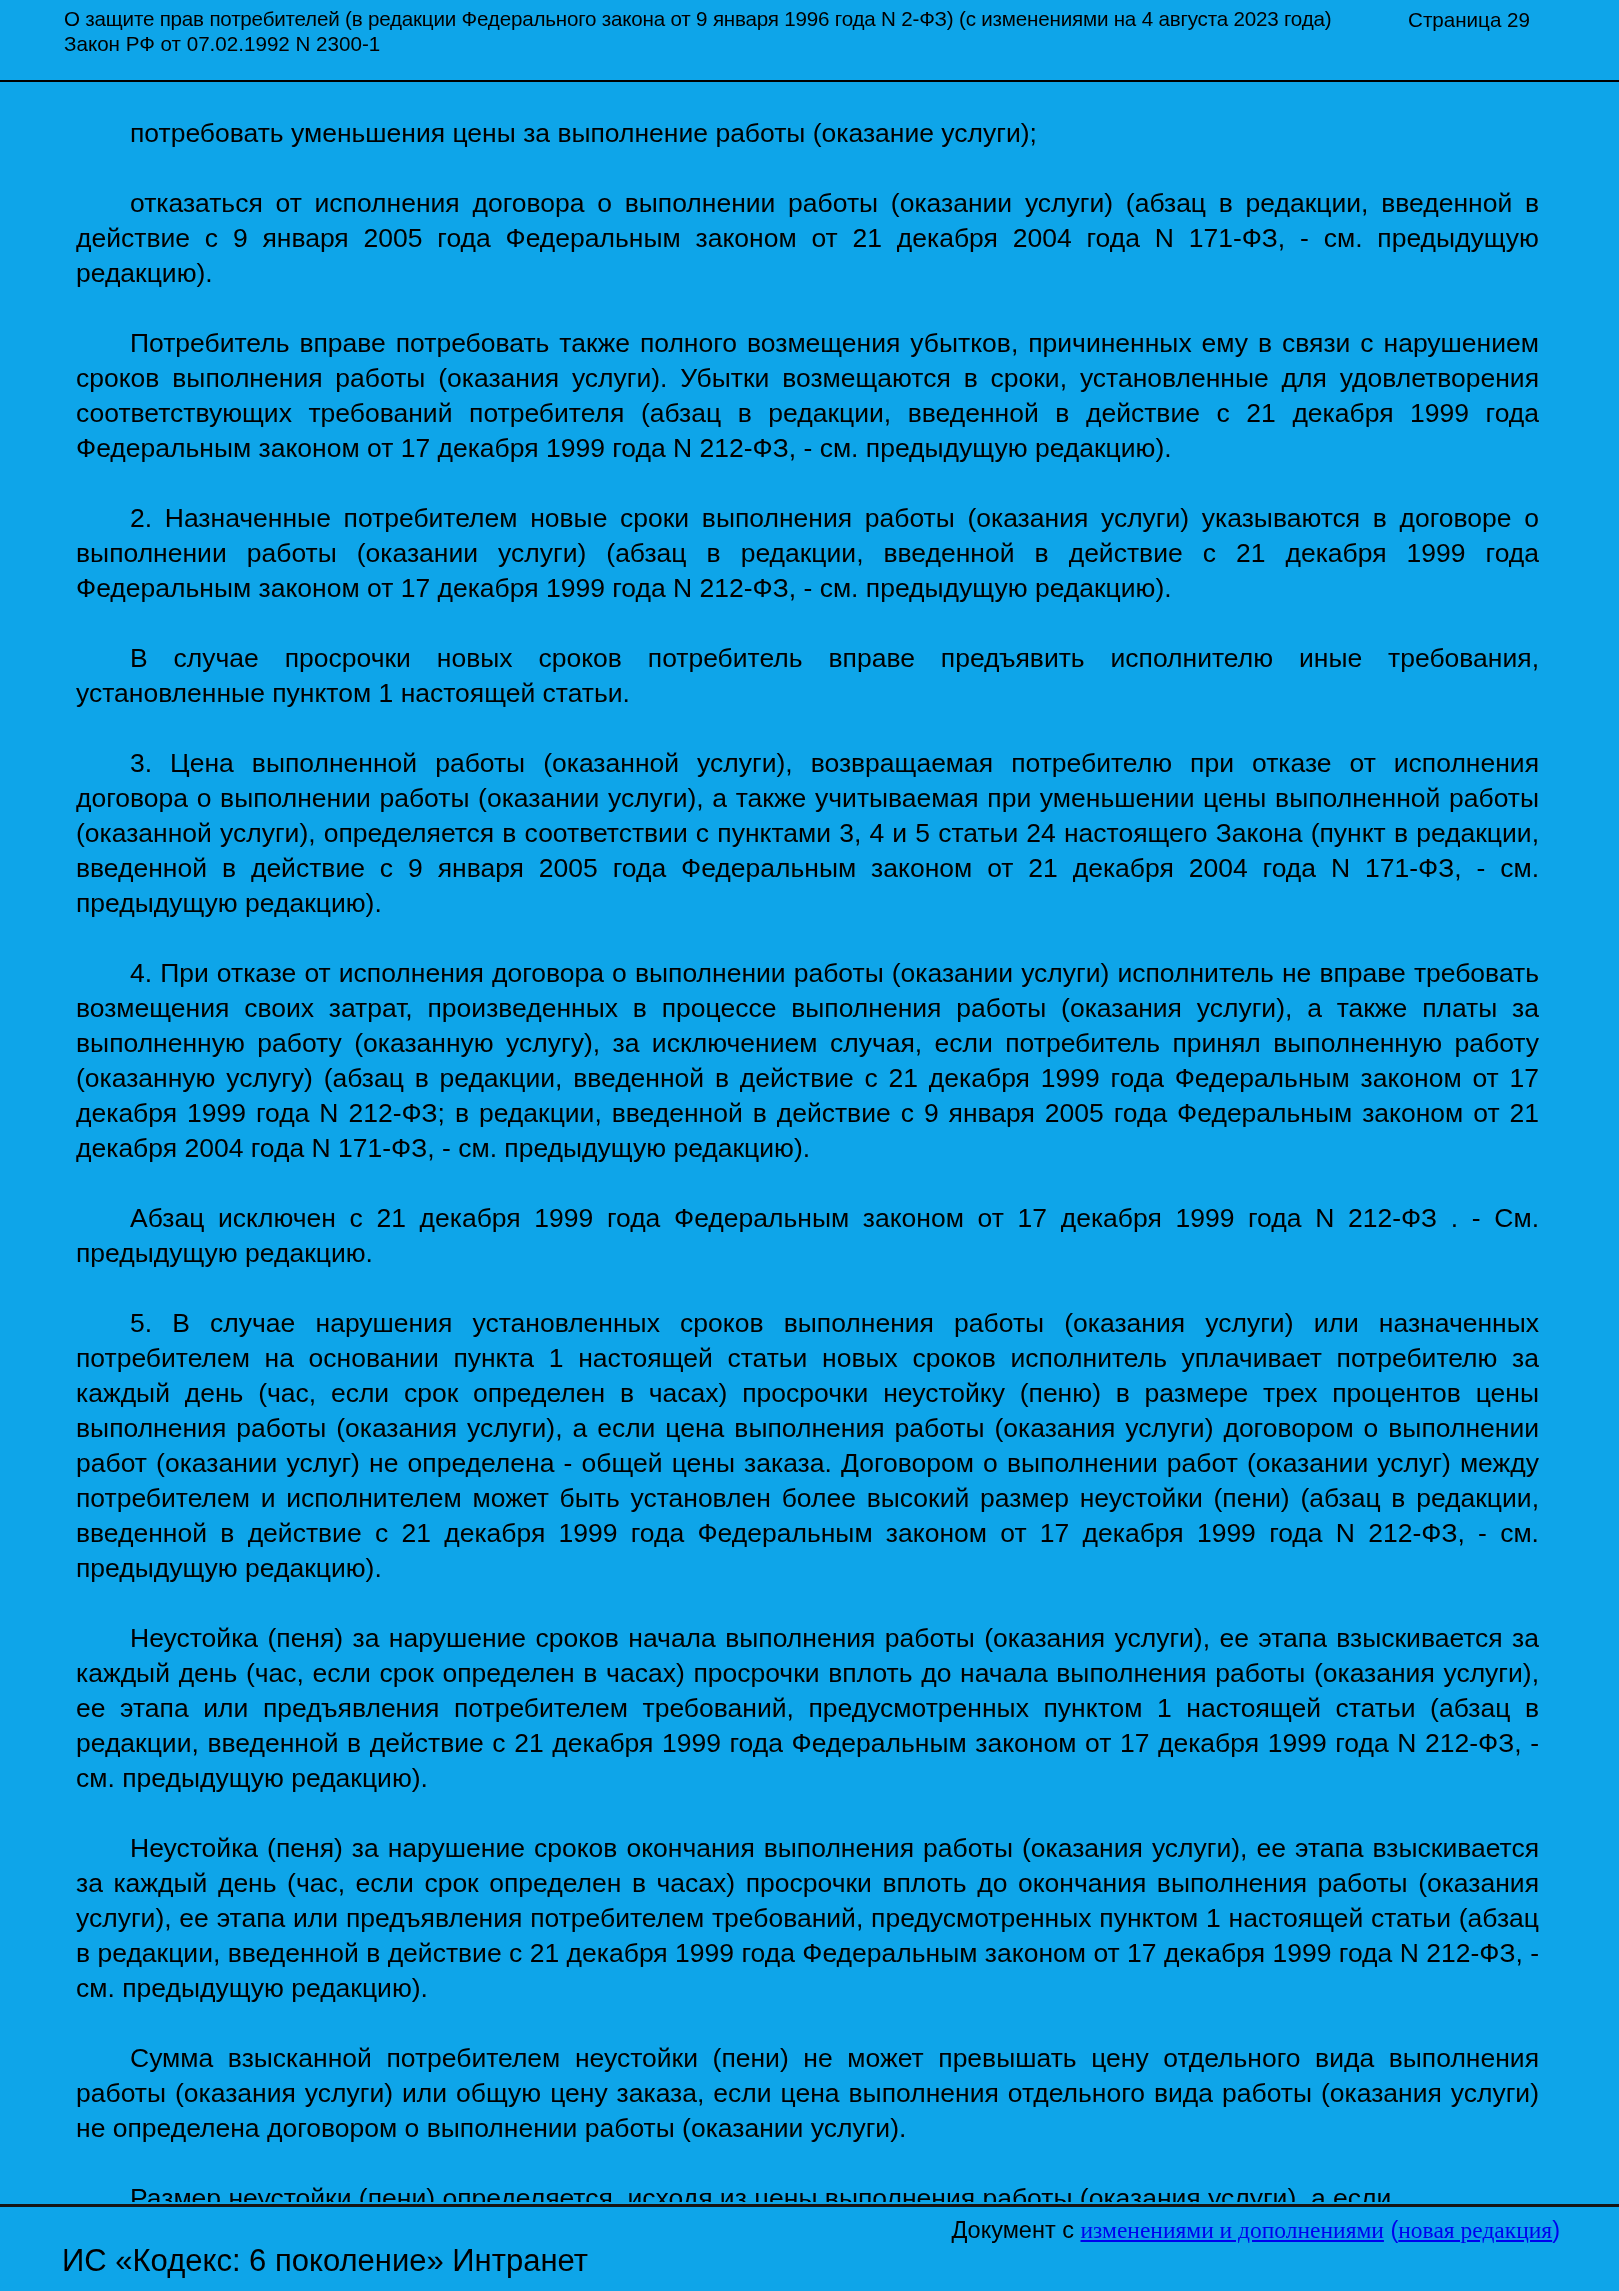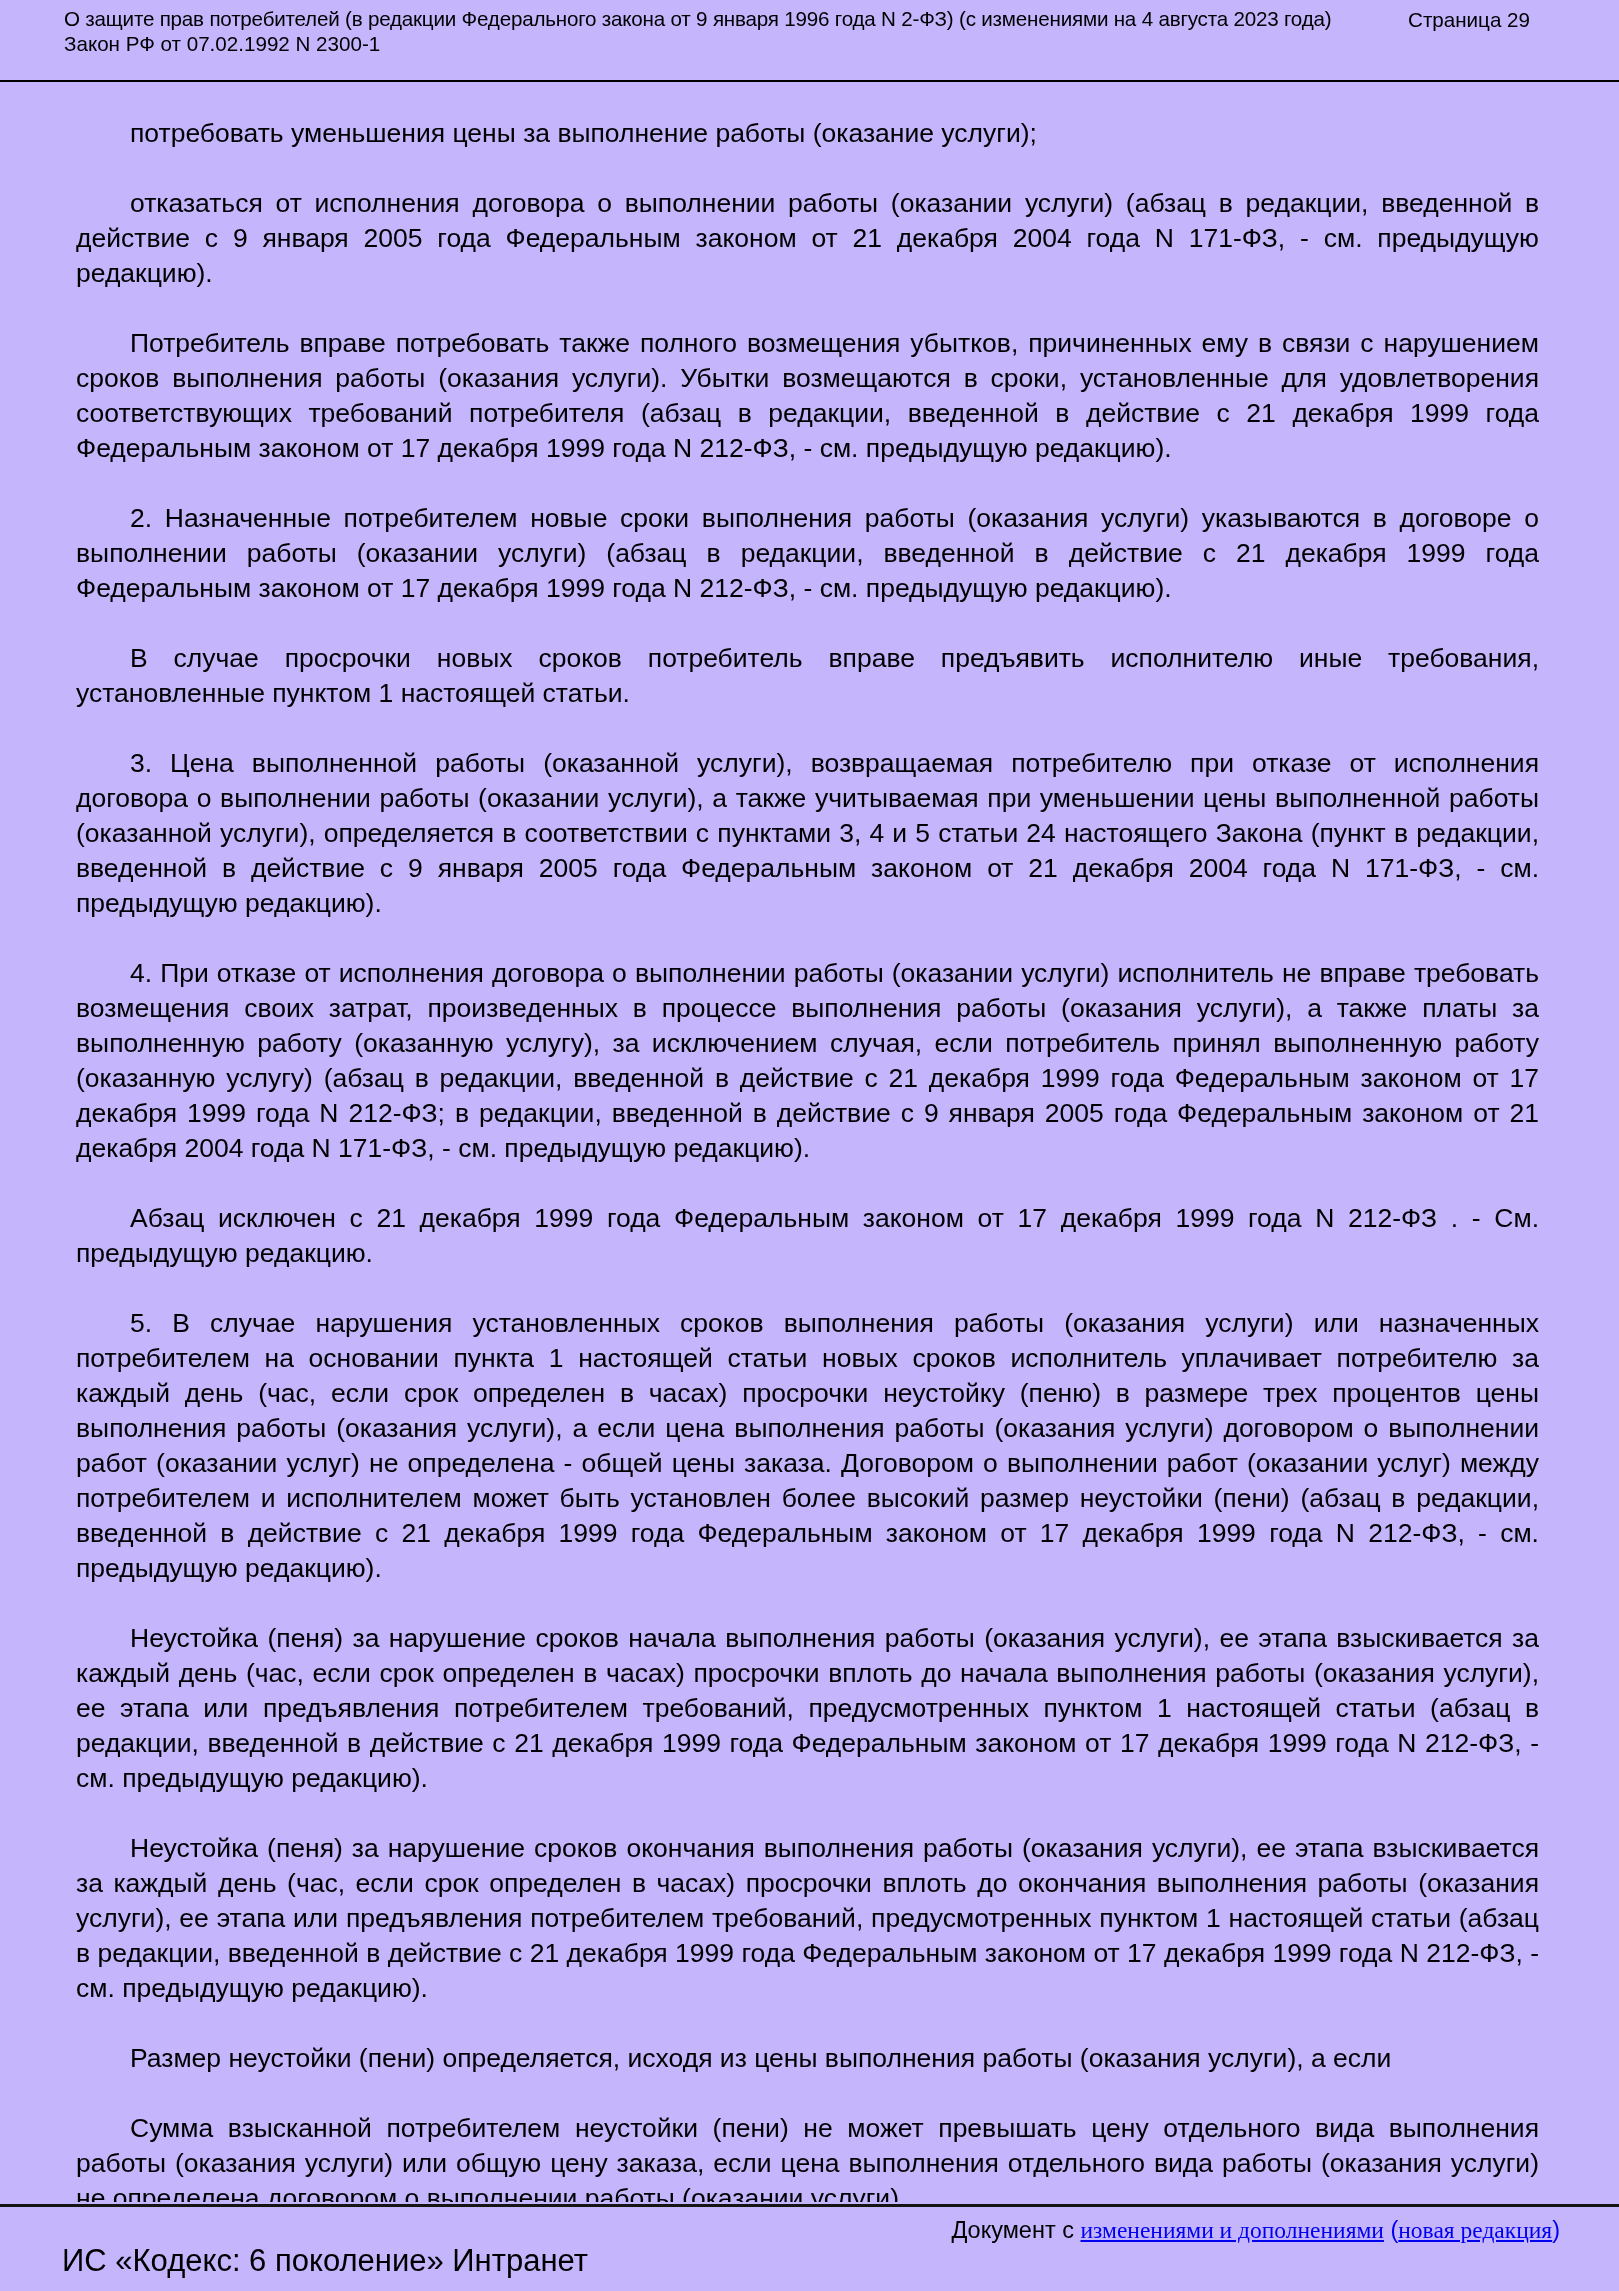--- a/index.html
+++ b/index.html
@@ -1,20 +1,20 @@
 <!DOCTYPE html>
 <html><head>
 <meta charset="utf-8">
 <style>
   html, body { margin: 0; padding: 0; background: #ffffff; }
   .page {
     position: relative;
     width: 1619px;
     height: 2292px;
-    background: #c4b5fd;
+    background: #0ea5e9;
     font-family: "Liberation Sans", sans-serif;
     color: #000000;
     overflow: hidden;
   }
 
   
   .header {
     position: absolute;
     top: 5.9px;
     left: 64px;
@@ -123,23 +123,23 @@
       <p class="para">4. При отказе от исполнения договора о выполнении работы (оказании услуги) исполнитель не вправе требовать возмещения своих затрат, произведенных в процессе выполнения работы (оказания услуги), а также платы за выполненную работу (оказанную услугу), за исключением случая, если потребитель принял выполненную работу (оказанную услугу) (абзац в редакции, введенной в действие с 21 декабря 1999 года Федеральным законом от 17 декабря 1999 года N 212-ФЗ; в редакции, введенной в действие с 9 января 2005 года Федеральным законом от 21 декабря 2004 года N 171-ФЗ, - см. предыдущую редакцию).</p>
 
       <p class="para">Абзац исключен с 21 декабря 1999 года Федеральным законом от 17 декабря 1999 года N 212-ФЗ . - См. предыдущую редакцию.</p>
 
       <p class="para">5. В случае нарушения установленных сроков выполнения работы (оказания услуги) или назначенных потребителем на основании пункта 1 настоящей статьи новых сроков исполнитель уплачивает потребителю за каждый день (час, если срок определен в часах) просрочки неустойку (пеню) в размере трех процентов цены выполнения работы (оказания услуги), а если цена выполнения работы (оказания услуги) договором о выполнении работ (оказании услуг) не определена - общей цены заказа. Договором о выполнении работ (оказании услуг) между потребителем и исполнителем может быть установлен более высокий размер неустойки (пени) (абзац в редакции, введенной в действие с 21 декабря 1999 года Федеральным законом от 17 декабря 1999 года N 212-ФЗ, - см. предыдущую редакцию).</p>
 
       <p class="para">Неустойка (пеня) за нарушение сроков начала выполнения работы (оказания услуги), ее этапа взыскивается за каждый день (час, если срок определен в часах) просрочки вплоть до начала выполнения работы (оказания услуги), ее этапа или предъявления потребителем требований, предусмотренных пунктом 1 настоящей статьи (абзац в редакции, введенной в действие с 21 декабря 1999 года Федеральным законом от 17 декабря 1999 года N 212-ФЗ, - см. предыдущую редакцию).</p>
 
       <p class="para">Неустойка (пеня) за нарушение сроков окончания выполнения работы (оказания услуги), ее этапа взыскивается за каждый день (час, если срок определен в часах) просрочки вплоть до окончания выполнения работы (оказания услуги), ее этапа или предъявления потребителем требований, предусмотренных пунктом 1 настоящей статьи (абзац в редакции, введенной в действие с 21 декабря 1999 года Федеральным законом от 17 декабря 1999 года N 212-ФЗ, - см. предыдущую редакцию).</p>
 
+      <p class="para">Сумма взысканной потребителем неустойки (пени) не может превышать цену отдельного вида выполнения работы (оказания услуги) или общую цену заказа, если цена выполнения отдельного вида работы (оказания услуги) не определена договором о выполнении работы (оказании услуги).</p>
+
       <p class="para">Размер неустойки (пени) определяется, исходя из цены выполнения работы (оказания услуги), а если</p>
-
-      <p class="para">Сумма взысканной потребителем неустойки (пени) не может превышать цену отдельного вида выполнения работы (оказания услуги) или общую цену заказа, если цена выполнения отдельного вида работы (оказания услуги) не определена договором о выполнении работы (оказании услуги).</p>
     </div>
 
   <div class="rule-bottom"></div>
 
   <div class="footer-doc"><span>Документ с </span><a class="link">изменениями и дополнениями</a><span class="blue-paren"> (</span><a class="link">новая редакция</a><span class="blue-paren">)</span></div>
 
   <div class="footer-sys">ИС «Кодекс: 6 поколение» Интранет</div>
 
 </div>
 

